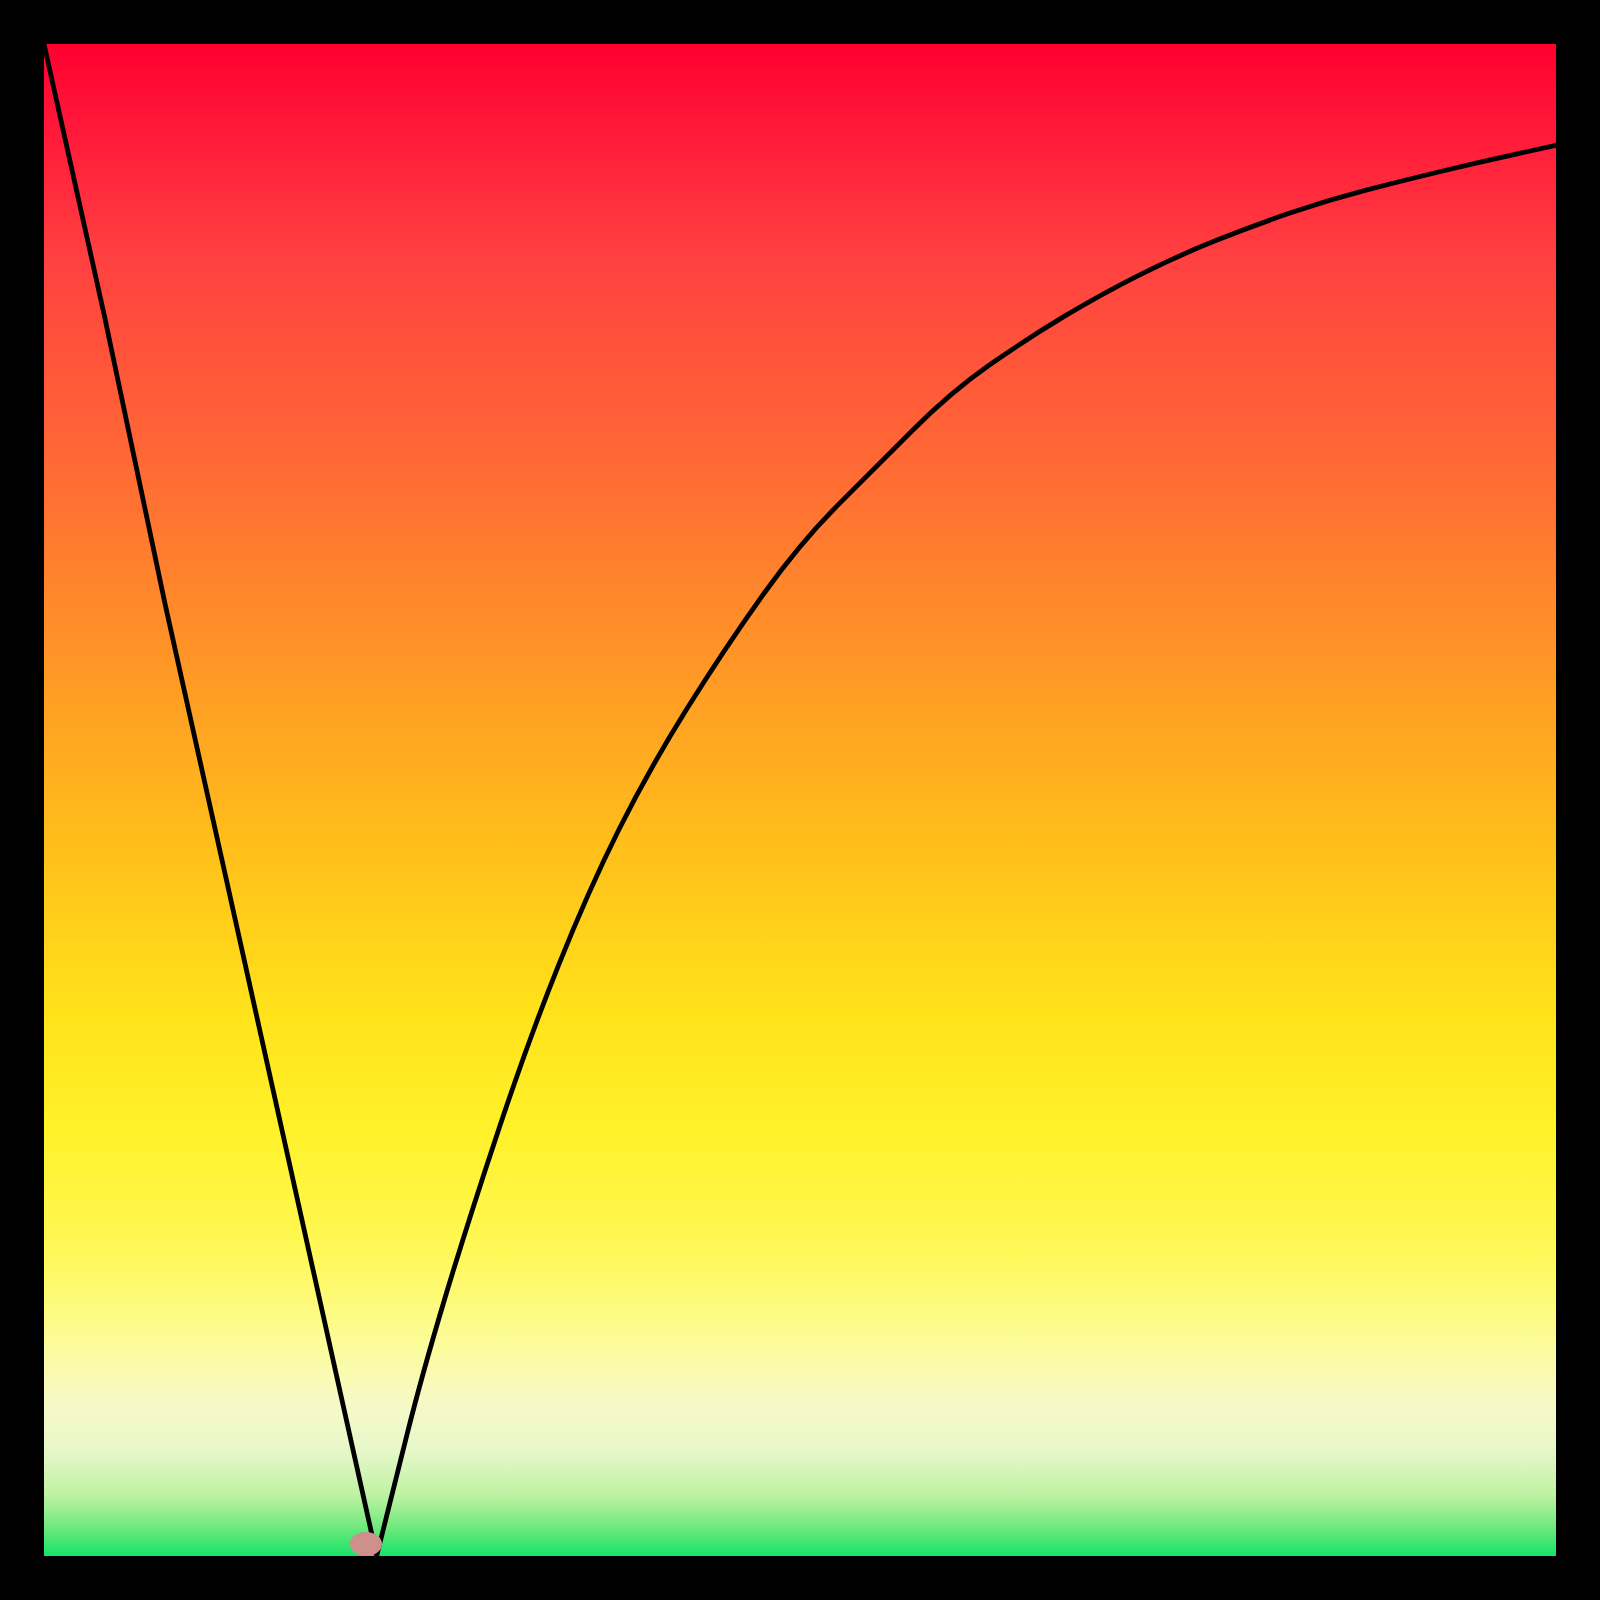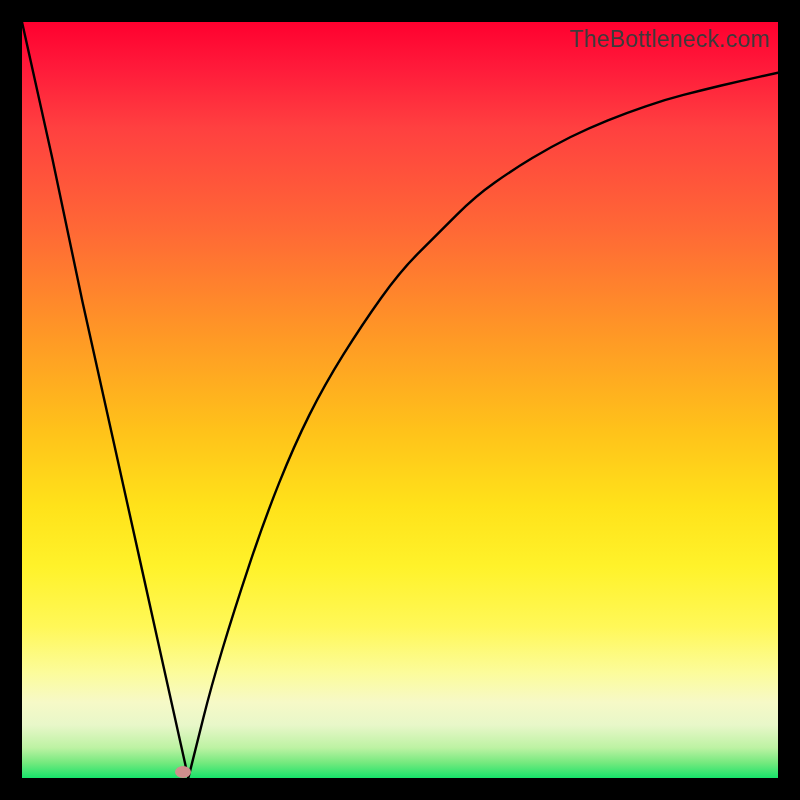--- a/index.html
+++ b/index.html
@@ -67,21 +67,20 @@
     background: #cf8f8d;
     border-radius: 50% / 50%;
     transform: translate(-50%, -50%);
   }
 </style>
 </head>
 <body>
 
 <div class="outer">
   <div class="plot">
-    <div class="credit">TheBottleneck.com</div>
 
     <svg class="curve" viewBox="0 0 756 756" preserveAspectRatio="none">
       <path id="curve-path" fill="none" stroke="#000" stroke-width="2.4" stroke-linejoin="round" stroke-linecap="round" d="M 0 0 L 30.240000000000002 136.08000000000004 L 60.480000000000004 279.71999999999997 L 90.72 415.8 L 120.96000000000001 551.88 L 136.07999999999998 619.9200000000001 L 151.20000000000002 687.96 L 158.76 721.98 L 166.32 756 Q 166.32 756 170.1 740.88 T 181.44 695.52 T 200.34 627.48 T 226.8 544.32 T 257.03999999999996 461.15999999999997 T 287.28 393.12 T 321.3 332.64 T 359.1 275.94 T 396.9 230.58 T 434.7 192.78000000000003 T 472.5 160.64999999999998 T 510.29999999999995 136.07999999999998 T 548.0999999999999 115.29000000000002 T 585.9000000000001 98.28000000000003 T 623.7 84.29399999999998 T 661.5 72.95399999999995 T 699.3 63.50399999999996 T 737.0999999999999 54.81 T 756 50.652000000000044"></path>
     </svg>
 
     <div class="marker" id="marker" style="left: 161.028px; top: 749.952px;"></div>
   </div>
 </div>
 
 </body></html>

